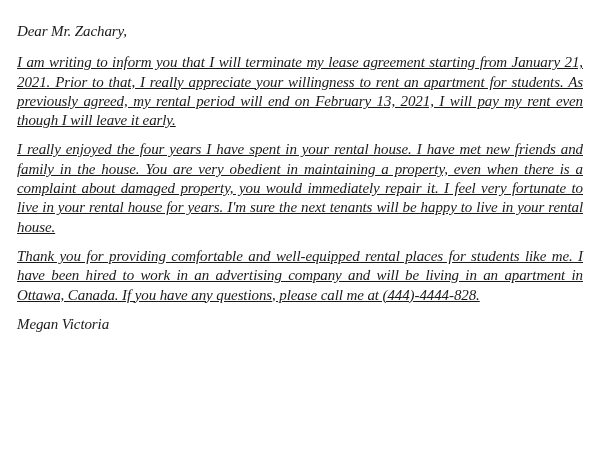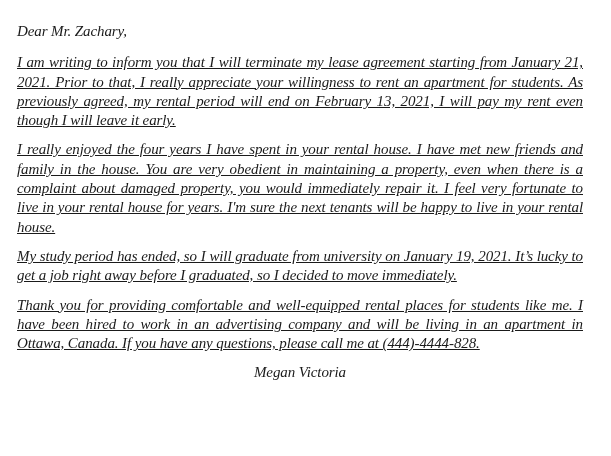--- a/index.html
+++ b/index.html
@@ -33,32 +33,30 @@
   }
   .body-para {
     text-align: justify;
     text-decoration: underline;
   }
   .closing {
     margin-top: 14px;
   }
   .signature {
     margin-top: 42px;
-    text-align: center;
   }
 </style>
 </head>
 <body>
 
 <div class="letter">
   <p class="salutation">Dear Mr. Zachary,</p>
 
   <p class="body-para">I am writing to inform you that I will terminate my lease agreement starting from January 21, 2021. Prior to that, I really appreciate your willingness to rent an apartment for students. As previously agreed, my rental period will end on February 13, 2021, I will pay my rent even though I will leave it early.</p>
 
   <p class="body-para">I really enjoyed the four years I have spent in your rental house. I have met new friends and family in the house. You are very obedient in maintaining a property, even when there is a complaint about damaged property, you would immediately repair it. I feel very fortunate to live in your rental house for years. I'm sure the next tenants will be happy to live in your rental house.</p>
 
-  <p class="body-para">My study period has ended, so I will graduate from university on January 19, 2021. It’s lucky to get a job right away before I graduated, so I decided to move immediately.</p>
 
   <p class="body-para">Thank you for providing comfortable and well-equipped rental places for students like me. I have been hired to work in an advertising company and will be living in an apartment in Ottawa, Canada. If you have any questions, please call me at (444)-4444-828.</p>
 
 
   <p class="signature">Megan Victoria</p>
 </div>
 
 </body></html>

